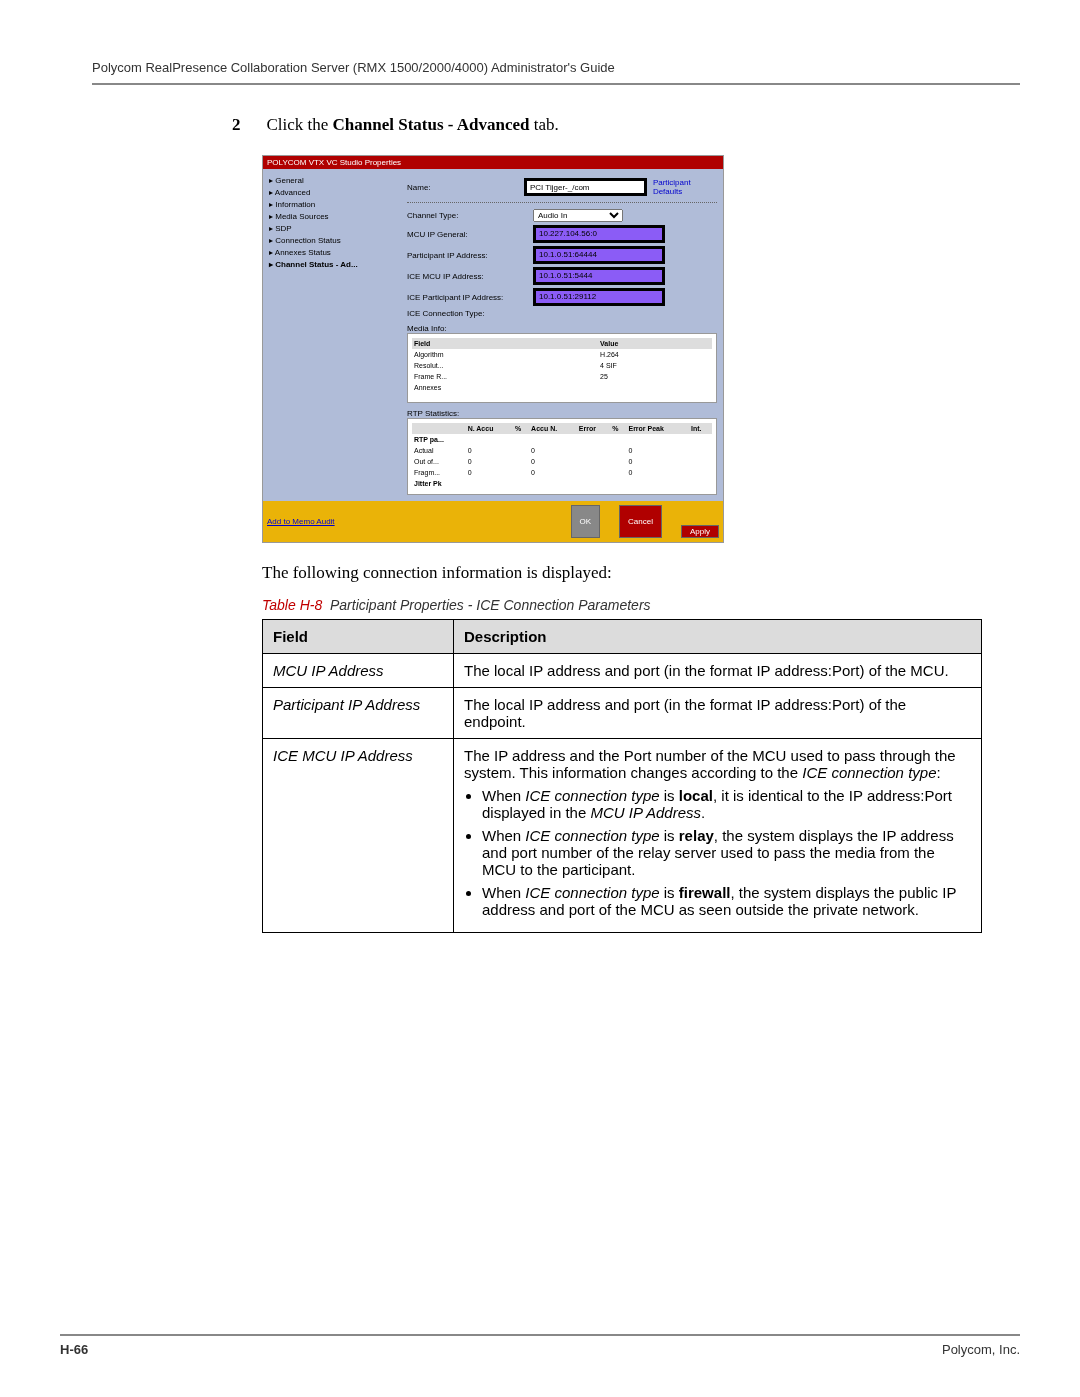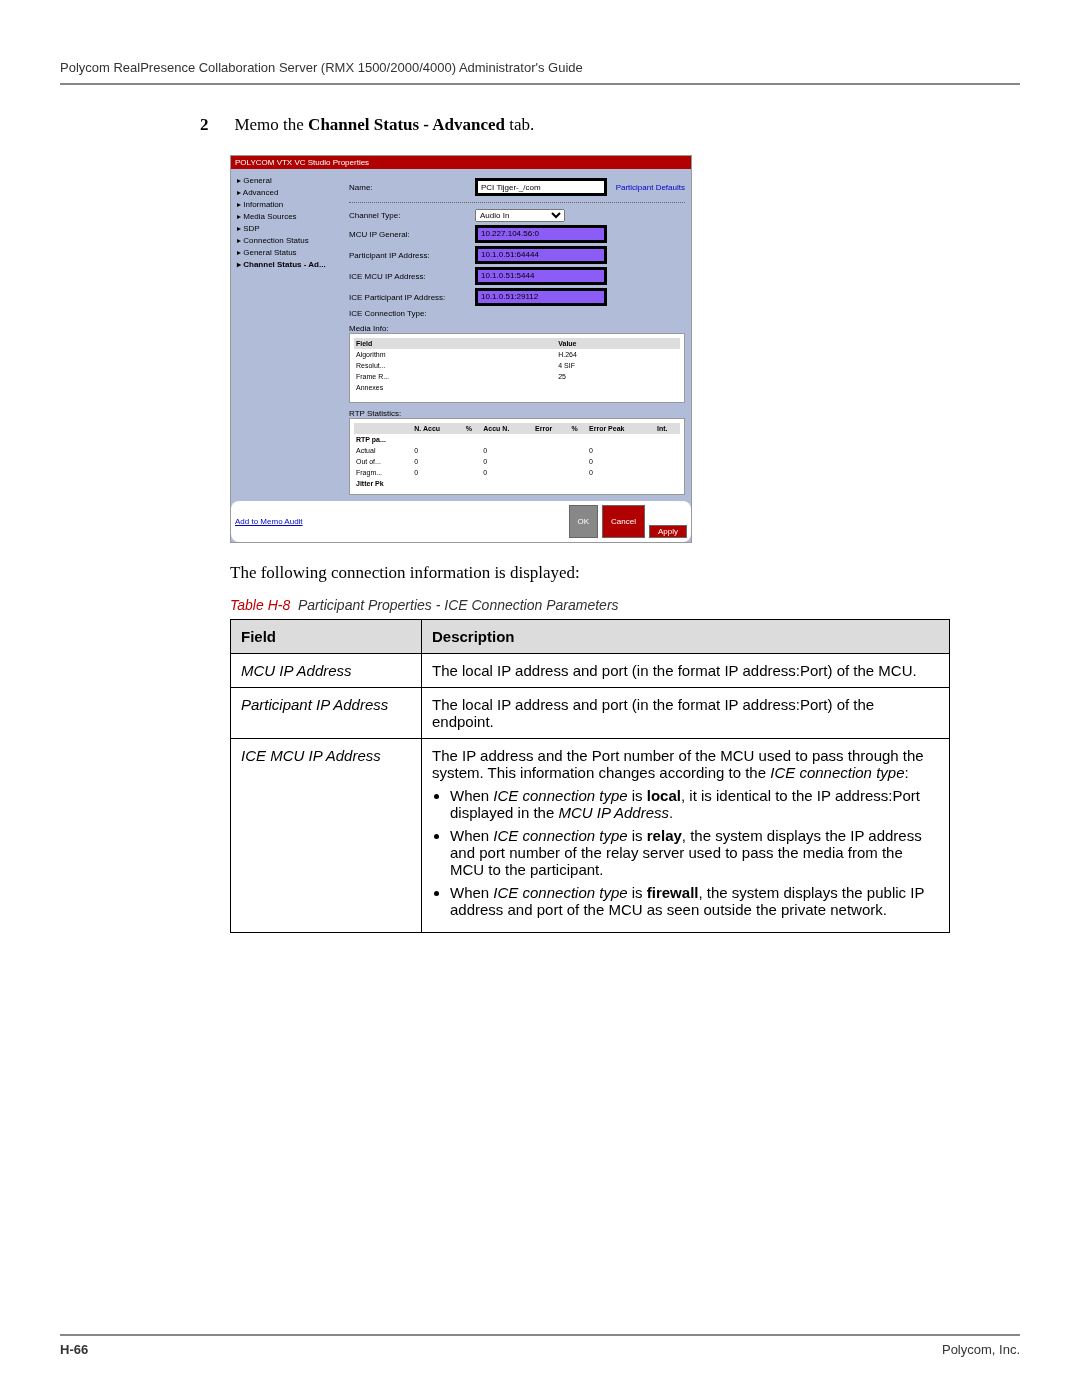--- a/index.html
+++ b/index.html
@@ -7,21 +7,21 @@
     padding: 0;
     background: #fff;
     font-family: Arial, Helvetica, sans-serif;
     color: #000;
   }
   .page {
     width: 1080px;
     height: 1397px;
     position: relative;
     box-sizing: border-box;
-    padding: 60px 60px 40px 60px;
+    padding: 60px 60px 40px 92px;
   }
   .header-line {
     font-size: 13px;
     color: #333;
     padding-bottom: 8px;
   }
   .top-rule {
     border-top: 2px solid #888;
     margin-bottom: 30px;
   }
@@ -52,21 +52,21 @@
   }
   .ss-title {
     background: #b00000;
     color: #fff;
     padding: 2px 4px;
     font-size: 8px;
   }
   .ss-body {
     display: flex;
     padding: 6px;
-    gap: 2px;
+    gap: 28px;
     justify-content: flex-end;
   }
   .ss-nav {
     width: 110px;
     font-size: 8px;
     line-height: 1.5;
   }
   .ss-nav div { white-space: nowrap; }
   .ss-nav .sel { font-weight: bold; }
   .ss-main { flex: 1; }
@@ -88,22 +88,22 @@
     border: 1px solid #999;
     min-height: 60px;
     padding: 4px;
     font-size: 7px;
     line-height: 1.3;
   }
   .ss-box table { width:100%; border-collapse: collapse; font-size:7px;}
   .ss-box th { text-align:left; background:#ddd; padding:1px 2px;}
   .ss-box td { padding:1px 2px;}
   .ss-foot {
-    display:flex; justify-content:flex-end; gap:4px;
-    background:#ffffff; padding:4px;border-radius:8px;
+    display:flex; justify-content:flex-end; gap:19px;
+    background:#eab308; padding:4px;
   }
   .ss-foot .link { color:#00c; text-decoration:underline; font-size:8px; margin-right:auto; align-self:center;}
   .ss-foot button {
     font-size:8px; padding:1px 8px; border:1px solid #666;
   }
   .ss-foot .ok { background:#888; color:#fff;}
   .ss-foot .cancel { background:#b00000; color:#fff;}
   .ss-foot .apply { background:#b00000; color:#fff;margin-top:20px;}
 
   .para {
@@ -165,35 +165,35 @@
 </head>
 <body>
 
 <div class="page">
   <div class="header-line">Polycom RealPresence Collaboration Server (RMX 1500/2000/4000) Administrator's Guide</div>
   <div class="top-rule"></div>
 
   <div class="step">
     <span class="step-num">2</span>
     <span class="step-text">
-      <span>Memo the </span><span class="bold">Channel Status - Advanced</span><span> tab.</span>
+      <span>Click the </span><span class="bold">Channel Status - Advanced</span><span> tab.</span>
     </span>
   </div>
 
   <div class="screenshot">
     <div class="ss-title">POLYCOM VTX VC Studio Properties</div>
     <div class="ss-body">
       <div class="ss-nav">
         <div>▸ <span>General</span></div>
         <div>▸ <span>Advanced</span></div>
         <div>▸ <span>Information</span></div>
         <div>▸ <span>Media Sources</span></div>
         <div>▸ <span>SDP</span></div>
         <div>▸ <span>Connection Status</span></div>
-        <div>▸ <span>General Status</span></div>
+        <div>▸ <span>Annexes Status</span></div>
         <div class="sel">▸ <span>Channel Status - Ad...</span></div>
       </div>
       <div class="ss-main">
         <div class="ss-row">
           <label>Name:</label>
           <input type="text" value="PCI Tijger-_/com" style="">
           <span class="ss-link">Participant Defaults</span>
         </div>
         <div class="ss-dots"></div>
         <div class="ss-row">

